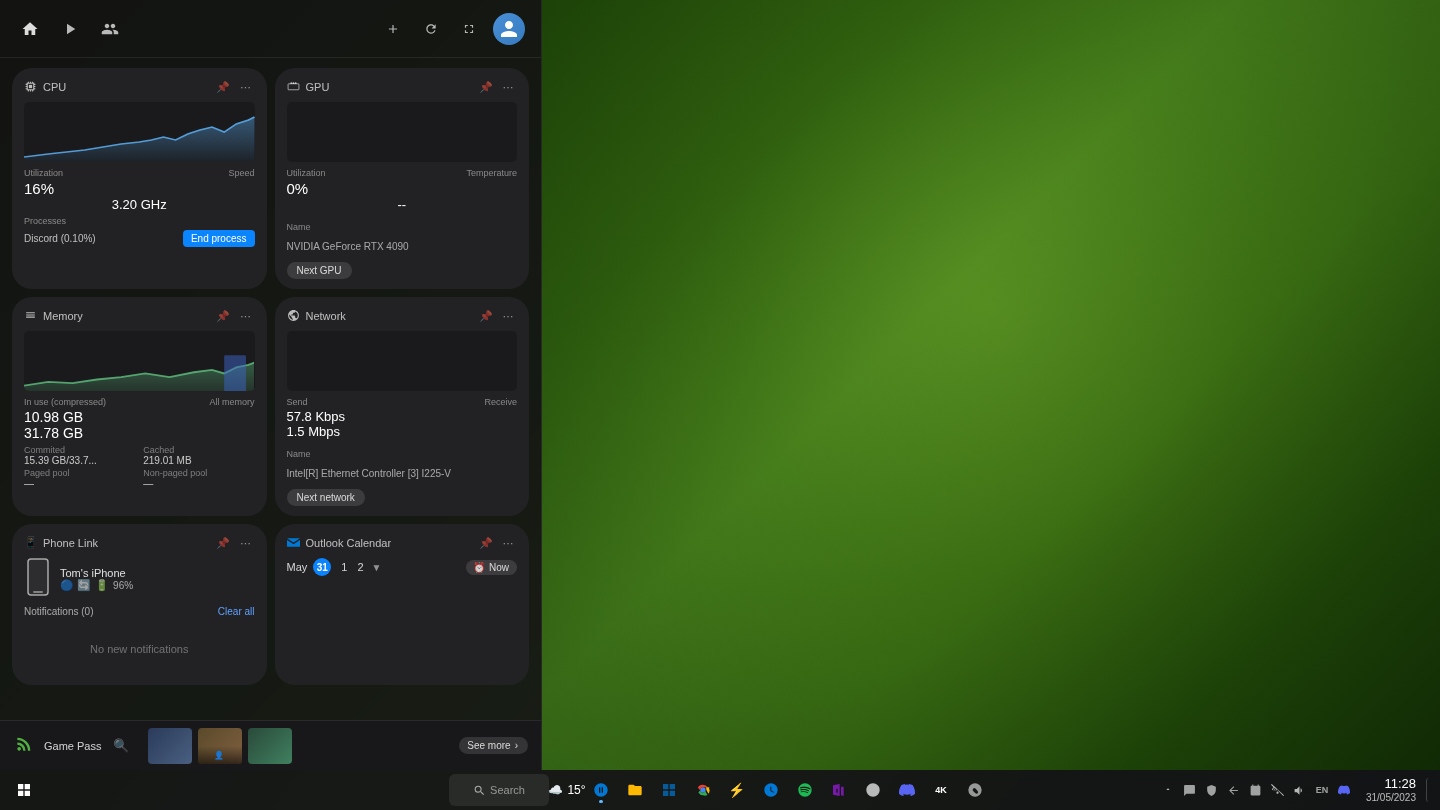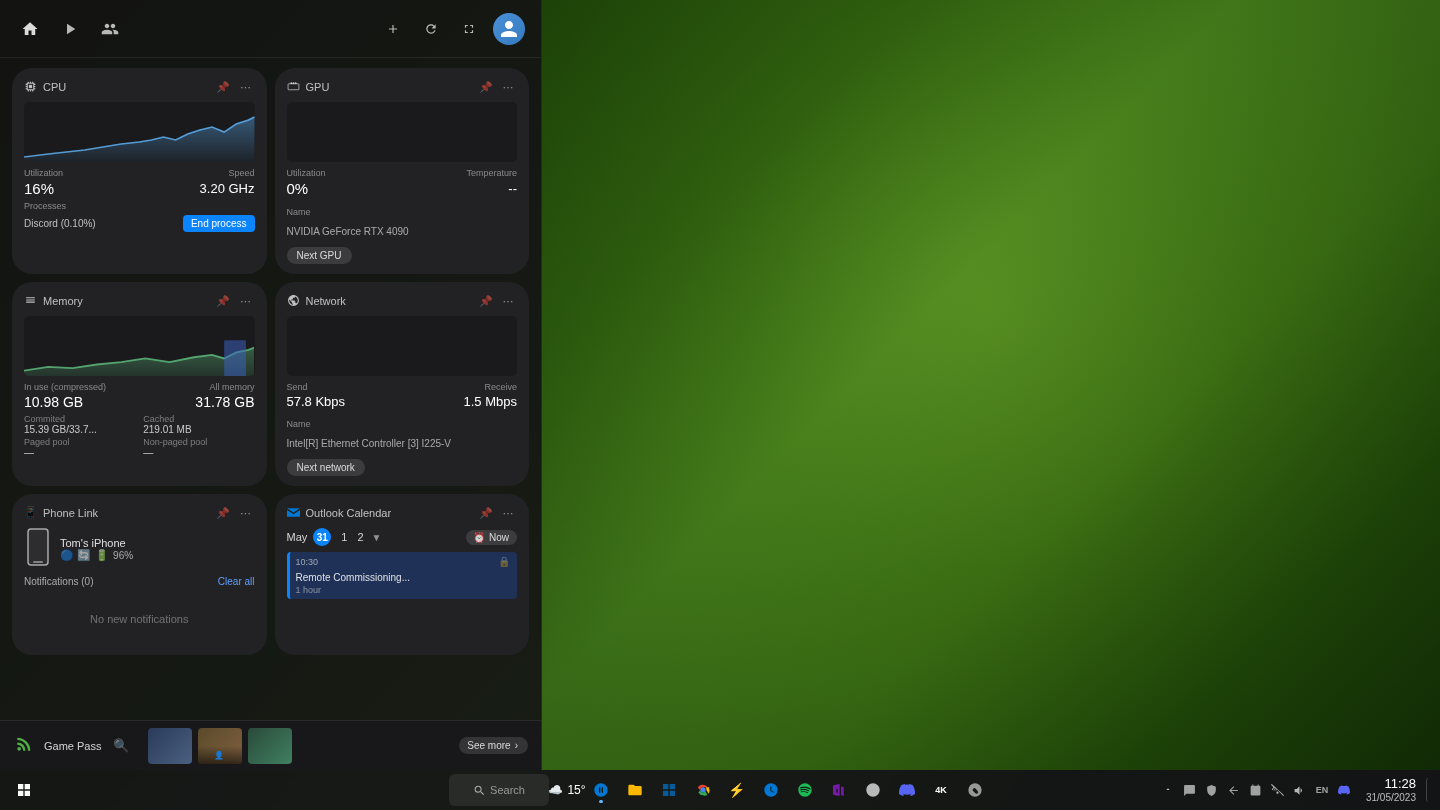--- a/index.html
+++ b/index.html
@@ -156,20 +156,21 @@
       margin-bottom: 2px;
     }
     .stat-label {
       font-size: 9px;
       color: rgba(255,255,255,0.45);
     }
     .stat-value-row {
       display: flex;
       justify-content: space-between;
       margin-bottom: 4px;
+      flex-direction: column;
     }
     .stat-value {
       font-size: 15px;
       color: #ffffff;
       font-weight: 300;
     }
     .stat-value-sm {
       font-size: 11px;
     }
 
@@ -760,28 +761,20 @@
           <span class="cal-month" style="margin-left:4px;">1</span>
           <span class="cal-month" style="margin-left:4px;">2</span>
           <span style="font-size:10px;color:rgba(255,255,255,0.5);margin-left:2px;cursor:pointer;">▼</span>
           <div style="margin-left: auto;">
             <button class="now-btn">
               <span>⏰</span>
               <span>Now</span>
             </button>
           </div>
         </div>
-        <div class="cal-event">
-          <div style="display:flex;justify-content:space-between;align-items:center;">
-            <span class="event-time">10:30</span>
-            <span style="font-size:10px;color:rgba(255,255,255,0.4);">🔒</span>
-          </div>
-          <span class="event-title">Remote Commissioning...</span>
-          <div class="event-duration">1 hour</div>
-        </div>
       </div>
     </div>
 
   </div>
 
   <div class="gamepass-bar">
     <div style="color:#52b043;">
       <svg width="20" height="20" viewBox="0 0 24 24" fill="#52b043">
           <path d="M6.18 15.64a2.18 2.18 0 0 1 2.18 2.18C8.36 19.01 7.38 20 6.18 20C4.98 20 4 19.01 4 17.82a2.18 2.18 0 0 1 2.18-2.18M4 4.44A15.56 15.56 0 0 1 19.56 20h-2.83A12.73 12.73 0 0 0 4 7.27V4.44m0 5.66a9.9 9.9 0 0 1 9.9 9.9h-2.83A7.07 7.07 0 0 0 4 12.93V10.1z"></path>
         </svg>

